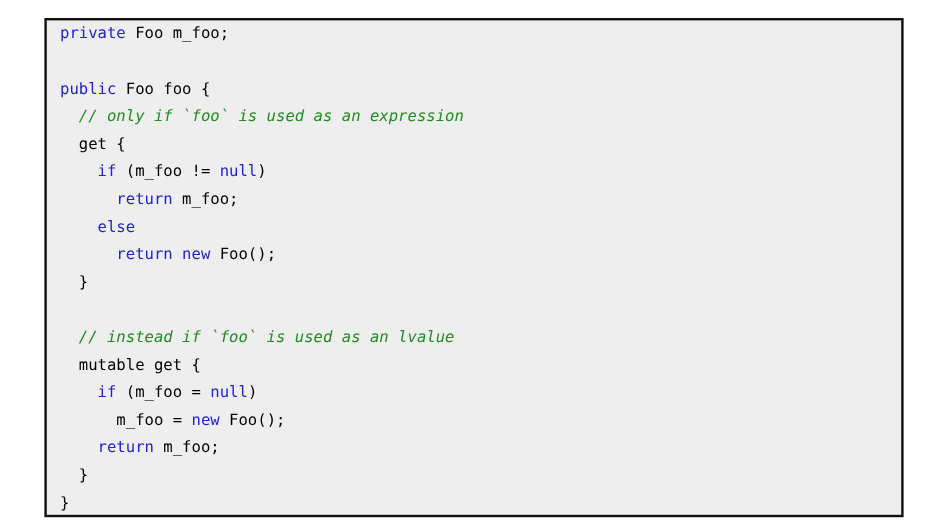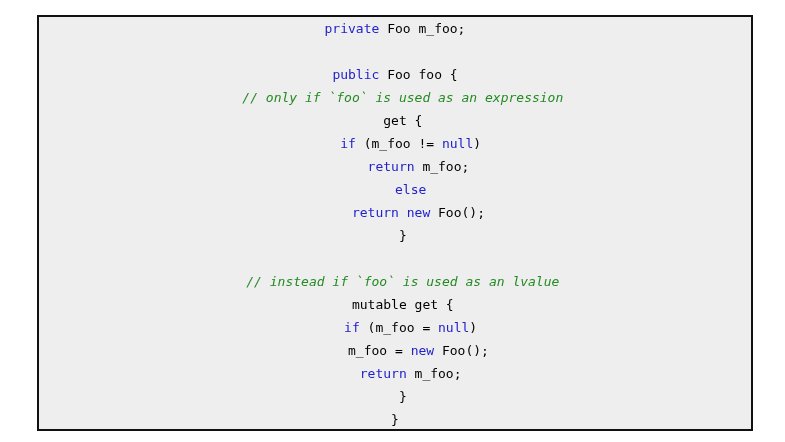--- a/index.html
+++ b/index.html
@@ -25,21 +25,20 @@
     height: 416px;
     box-sizing: border-box;
     margin: 0;
     border: 2px solid var(--border-color, #111111);
     background: var(--code-bg, #eeeeee);
     padding: 0px 11px;
     font-size: 13px;
     line-height: 23px;
     white-space: pre;
     overflow: hidden;
-    text-align: center;
   }
   .code-line {
     height: 23px;
     white-space: pre;
     color: var(--plain-color, #000000);
   }
   .tok-p  { color: var(--plain-color, #000000); }
   .tok-kw { color: var(--keyword-color, #2222cc); }
   .tok-c  { color: var(--comment-color, #228b22); font-style: italic; }
 </style>

